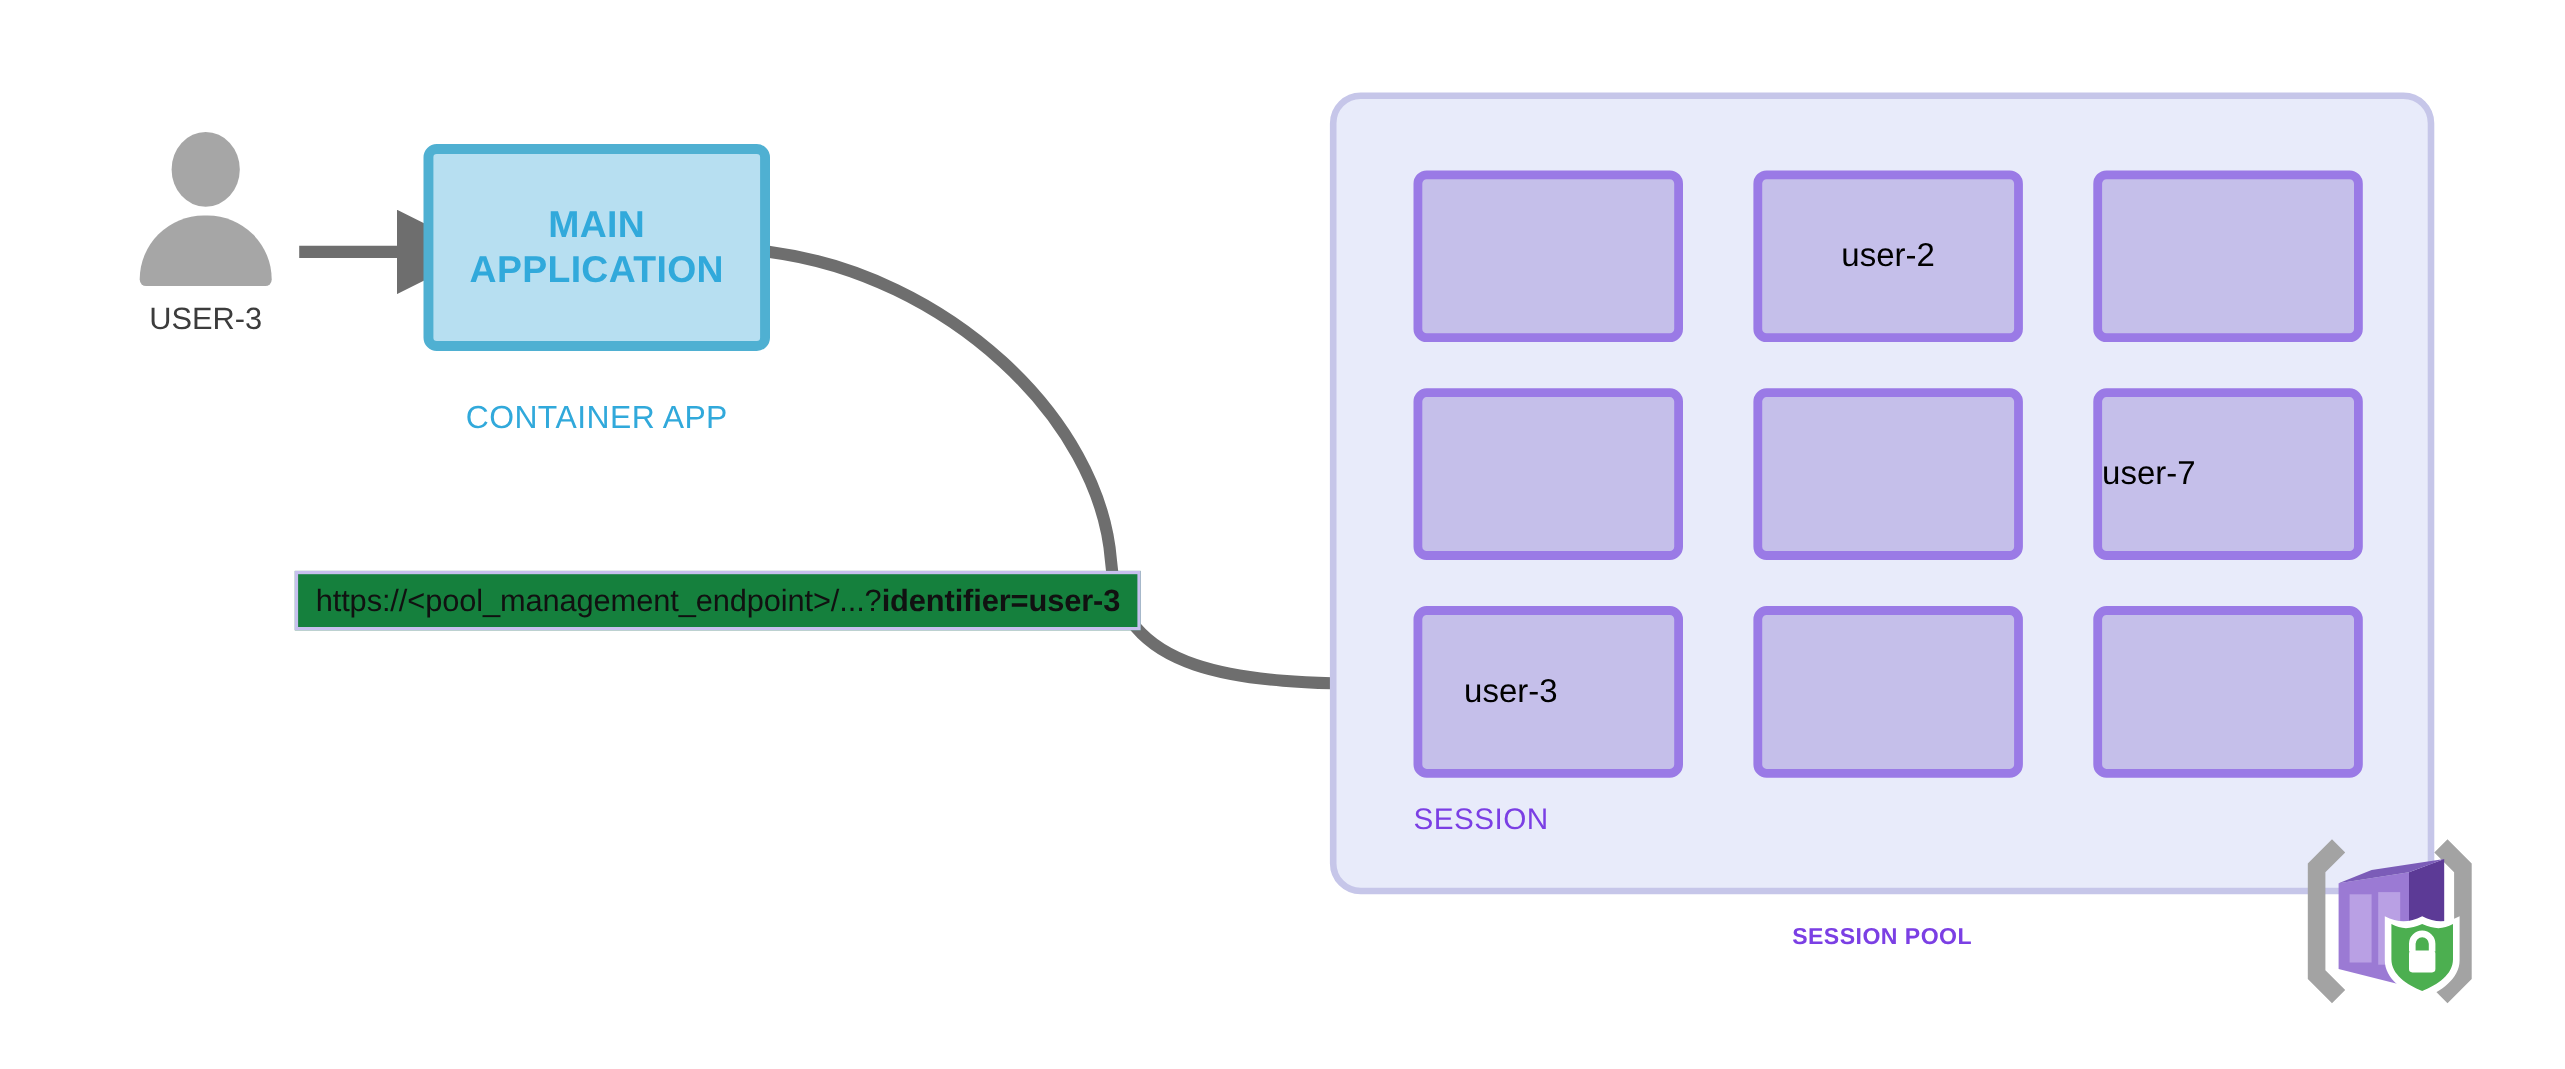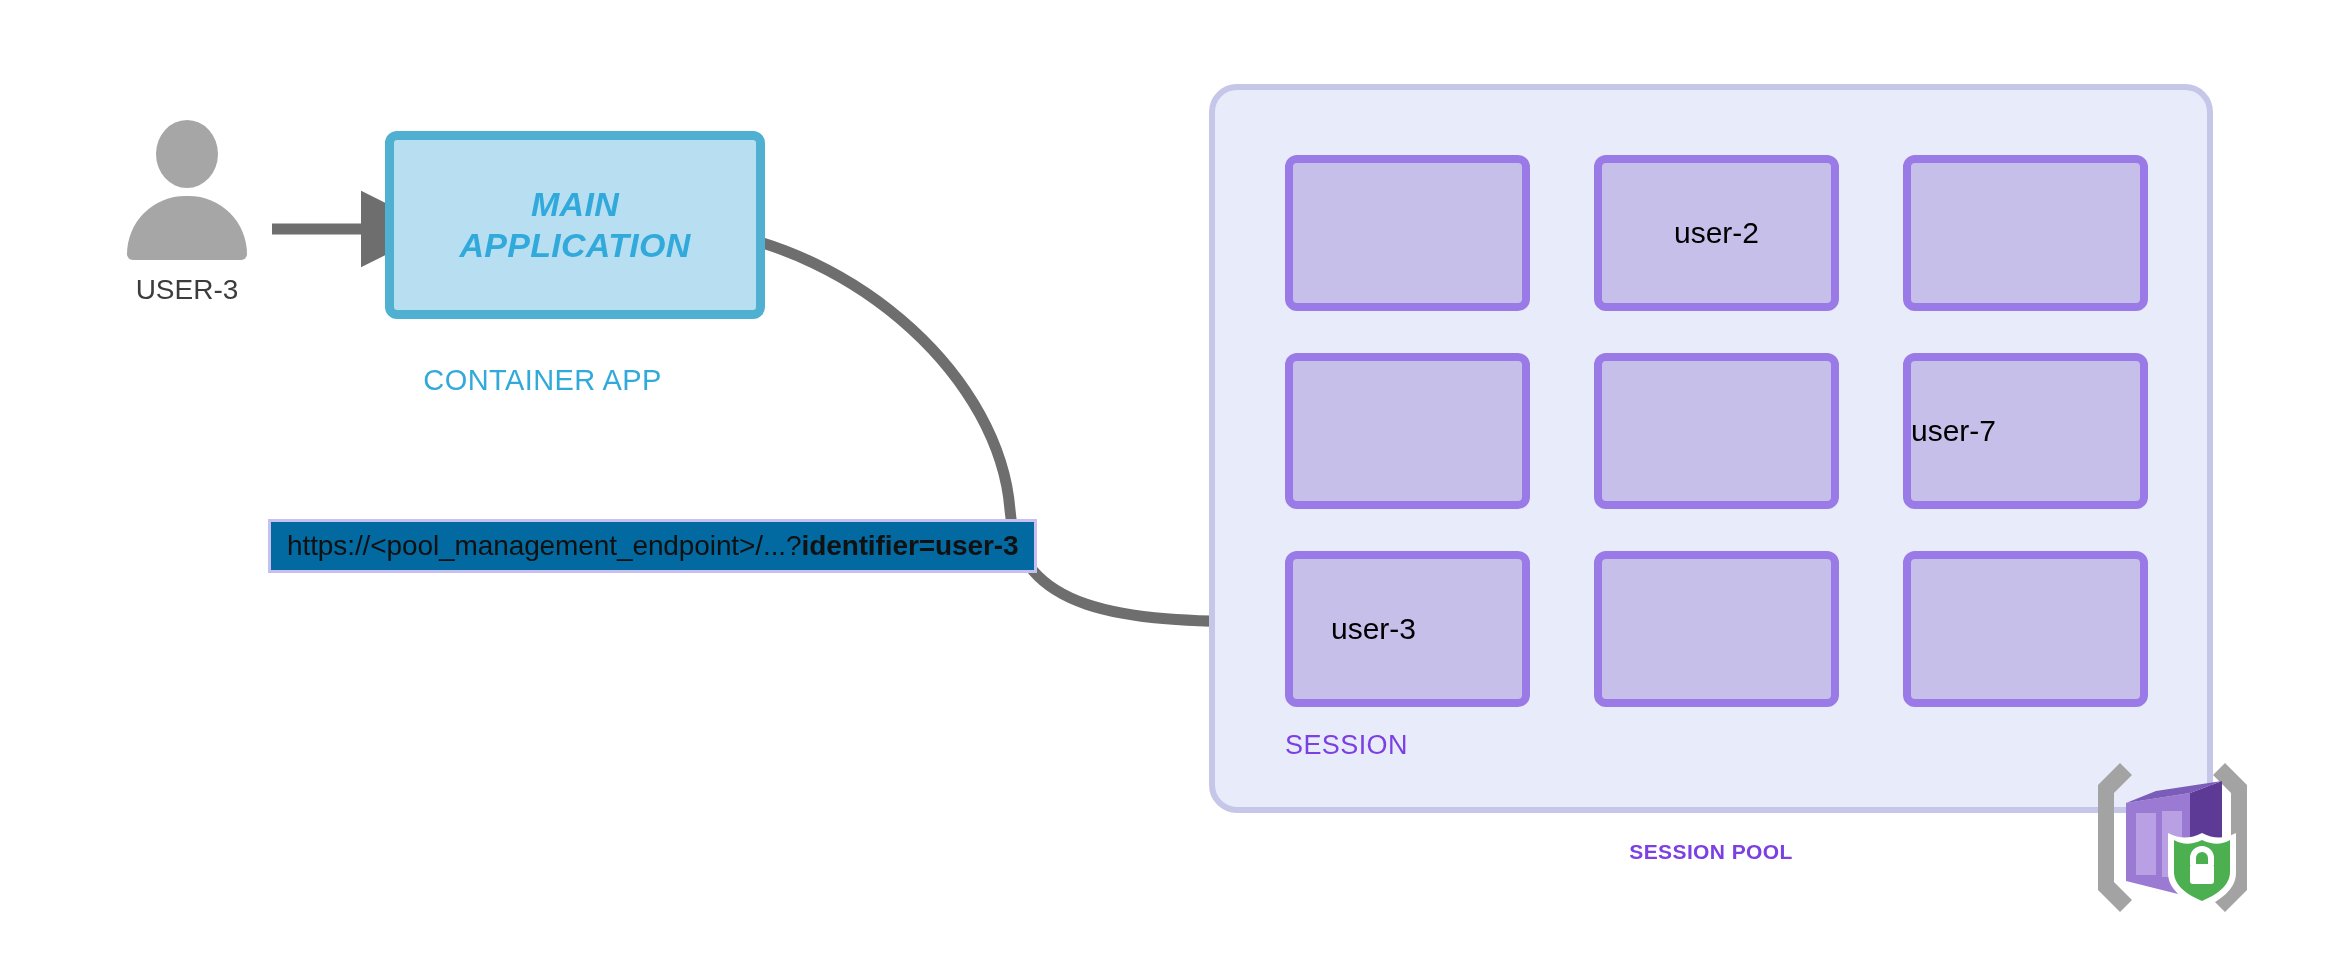--- a/index.html
+++ b/index.html
@@ -64,30 +64,29 @@
     color: #3c3c3c;
     margin-top: 14px;
     white-space: nowrap;
   }
 
   
   #main-app-box {
     position: absolute;
     left: 385px;
     top: 131px;
-    width: 380px;
+    width: 315px;
     height: 188px;
     box-sizing: border-box;
     background: #b7dff1;
     border: 9px solid #4fb0d2;
     border-radius: 12px;
     display: flex;
     align-items: center;
     justify-content: center;
-    font-style: italic;
   }
   #main-app-box .app-title {
     text-align: center;
     font-size: 34px;
     font-weight: bold;
     color: #31a9db;
     line-height: 1.22;
     letter-spacing: 0.3px;
   }
   #container-app-label {
@@ -102,21 +101,21 @@
     white-space: nowrap;
   }
 
   
   #url-callout {
     position: absolute;
     left: 268px;
     top: 519px;
     height: 54px;
     box-sizing: border-box;
-    background: #0369a1;
+    background: #15803d;
     border: 3px solid #c7c0ee;
     display: flex;
     align-items: center;
     padding: 0 16px;
     z-index: 6;
     text-align: center;
   }
   #url-callout .url-text {
     font-size: 28px;
     color: #111111;

